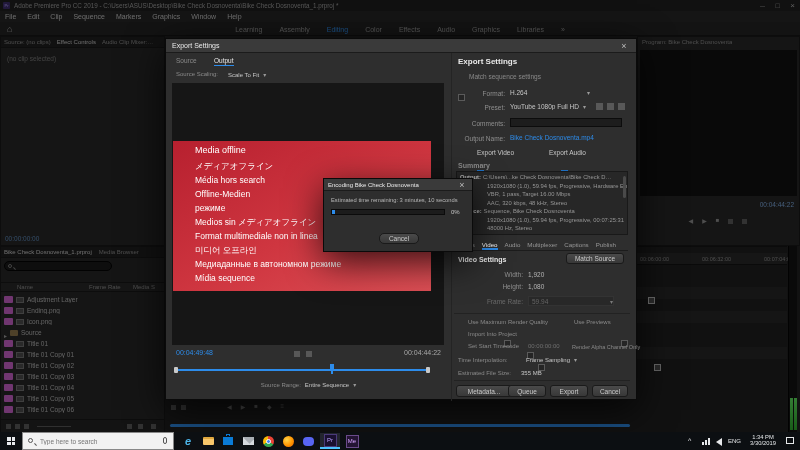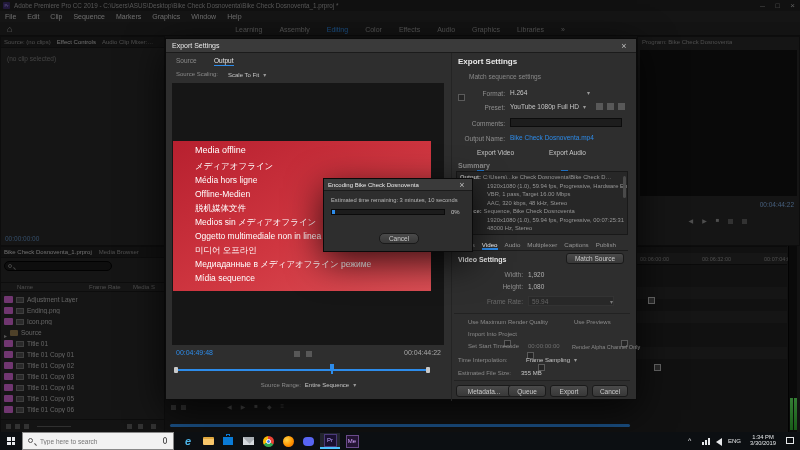--- a/index.html
+++ b/index.html
@@ -234,27 +234,27 @@
   
   <span class="abs f65 dim" style="left:10px;top:18px;">Source</span>
   <span class="abs f65 wht" style="left:48px;top:18px;border-bottom:1px solid #2d8ceb;padding-bottom:1px;">Output</span>
   <span class="abs f6 dim" style="left:10px;top:32px;">Source Scaling:</span>
   <span class="abs f6 txt dd" style="left:62px;top:32px;">Scale To Fit</span>
 
   <div class="abs" style="left:6px;top:44px;width:272px;height:262px;background:#161616;"></div>
   <div class="abs" style="left:7px;top:102px;width:258px;height:150px;background:linear-gradient(150deg,#b7202f 0%,#cf3640 55%,#dd4f55 100%);overflow:hidden;">
     <span class="offline-line" style="top:4px;font-size:9px;text-align:right;">Media offline</span>
     <span class="offline-line" style="top:20px;">メディアオフライン</span>
-    <span class="offline-line" style="top:34px;">Média hors ligne</span>
+    <span class="offline-line" style="top:34px;">Média hors search</span>
     <span class="offline-line" style="top:48px;">Offline-Medien</span>
-    <span class="offline-line" style="top:62px;">脱机媒体文件</span>
+    <span class="offline-line" style="top:62px;">режиме</span>
     <span class="offline-line" style="top:76px;">Medios sin メディアオフライン</span>
-    <span class="offline-line" style="top:90px;">Oggetto multimediale non in linea</span>
+    <span class="offline-line" style="top:90px;">Format multimediale non in linea</span>
     <span class="offline-line" style="top:104px;">미디어 오프라인</span>
-    <span class="offline-line" style="top:118px;">Медиаданные в メディアオフライン режиме</span>
+    <span class="offline-line" style="top:118px;">Медиаданные в автономном режиме</span>
     <span class="offline-line" style="top:132px;">Mídia sequence</span>
   </div>
 
   <span class="abs f7 blu" style="left:10px;top:310px;">00:04:49:48</span>
   <span class="abs sq" style="left:128px;top:312px;width:6px;height:6px;"></span>
   <span class="abs sq" style="left:140px;top:312px;width:6px;height:6px;"></span>
   <span class="abs f7" style="left:200px;top:310px;width:75px;text-align:right;color:#a8a8a8;">00:04:44:22</span>
 
   <div class="abs" style="left:10px;top:327px;width:252px;height:8px;">
     <div class="abs" style="left:0;top:3px;width:252px;height:2px;background:#2d8ceb;"></div>

